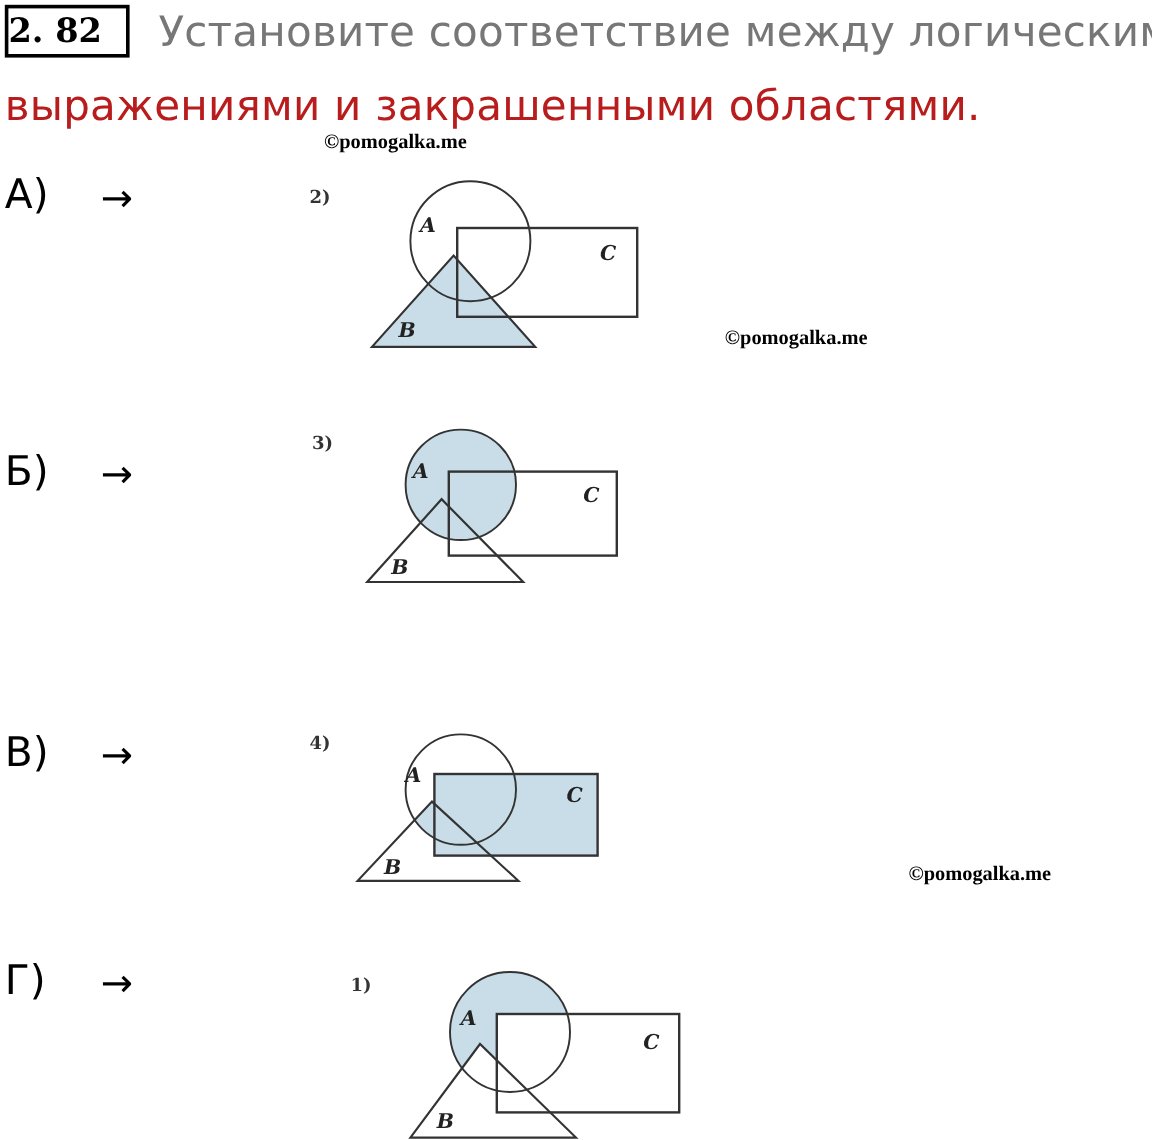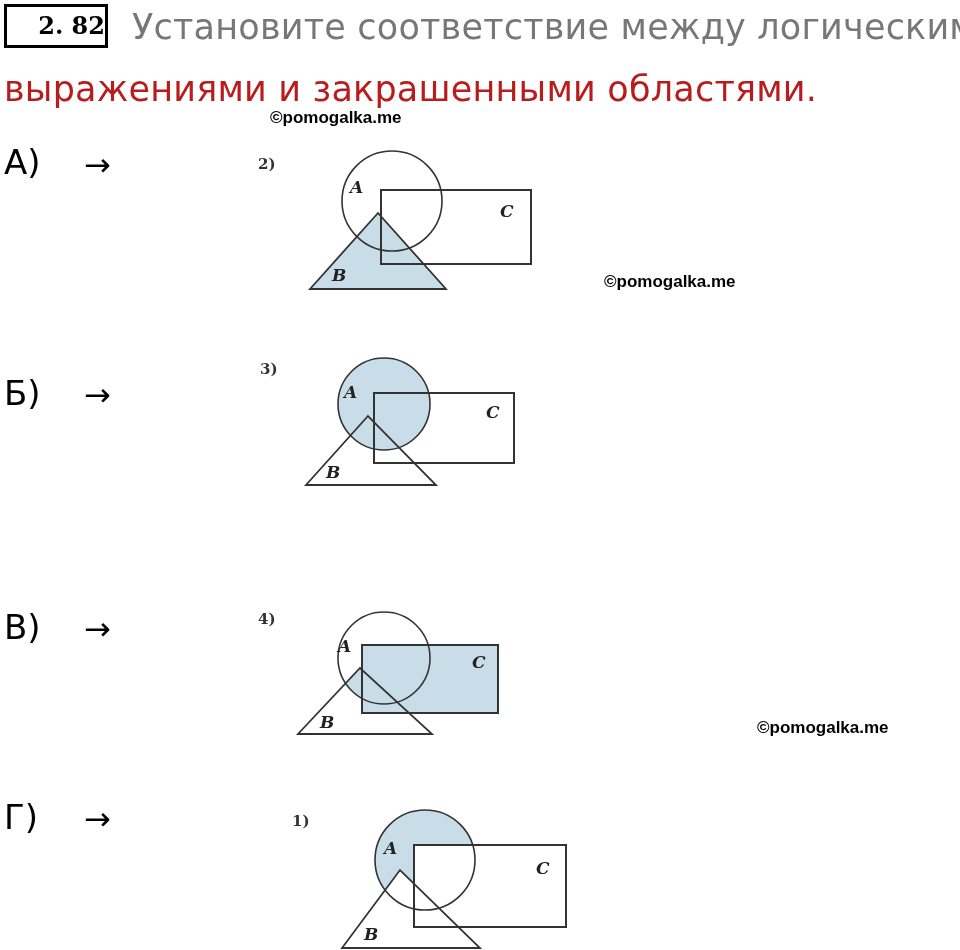--- a/index.html
+++ b/index.html
@@ -1,26 +1,26 @@
 <!DOCTYPE html>
 <html><head>
   <meta charset="utf-8">
   <style>
     html, body { margin:0; padding:0; background:#ffffff; }
     body { width:960px; height:950px; position:relative; overflow:hidden;
            font-family:"DejaVu Sans", sans-serif; }
     .num-box { position:absolute; left:4px; top:4px; width:104px; height:44px;
                border:3px solid #000; box-sizing:border-box;
-               font-family:"DejaVu Serif", serif; font-weight:bold; font-size:24px;
-               line-height:38px; text-align:right; color:#000; }
+               font-family:"DejaVu Serif", serif; font-weight:bold; font-size:28px;
+               line-height:38px; text-align:left; color:#000; }
     .title { position:absolute; left:132px; top:2px; font-size:35px; color:#777777;
              line-height:50px; white-space:nowrap; letter-spacing:0.2px; }
     .title2 { position:absolute; left:4px; top:64px; font-size:35px; color:#b91c1c;
               line-height:50px; white-space:nowrap; letter-spacing:0.2px; }
-    .wm { position:absolute; font-family:Liberation Sans, sans-serif; font-weight:bold;
+    .wm { position:absolute; font-family:Liberation Serif, serif; font-weight:bold;
           font-size:17px; color:#000; white-space:nowrap; }
     .row-label { position:absolute; left:4px; font-size:34px; color:#000;
                  font-family:"DejaVu Sans", sans-serif; }
     .arrow { position:absolute; left:84px; font-size:32px; color:#000; }
     .fig { position:absolute; }
     .fig svg { display:block; overflow:visible; }
     .fig-num { font-family:"DejaVu Serif", serif; font-weight:bold; font-size:15px; fill:#333; }
     .lbl { font-family:"DejaVu Serif", serif; font-style:italic; font-weight:bold; font-size:17px; fill:#222; }
   </style>
 </head>

